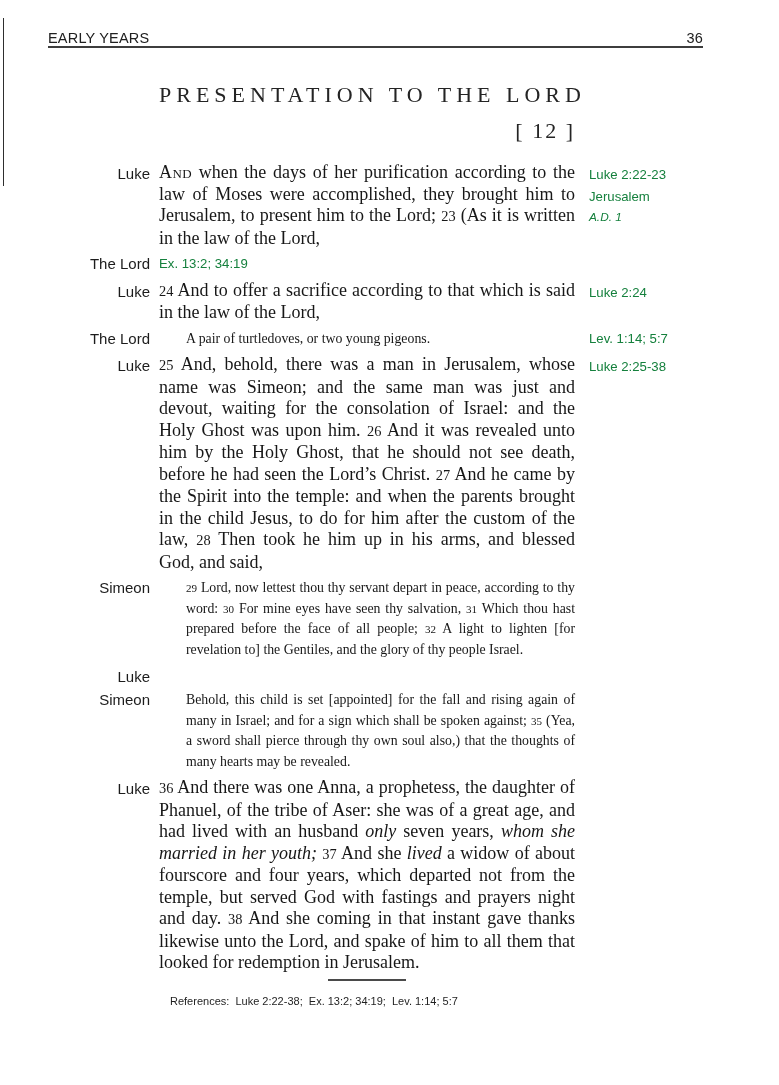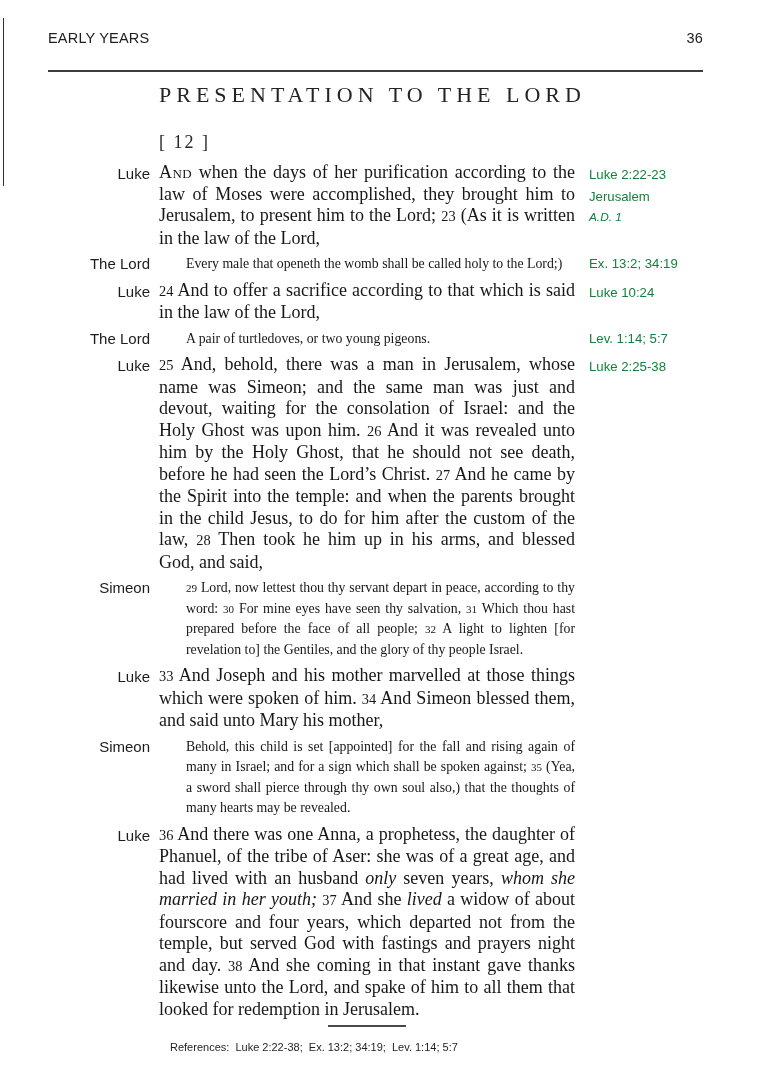--- a/index.html
+++ b/index.html
@@ -12,32 +12,32 @@
     font-family: "Liberation Serif", serif;
   }
 
   
   .scan-line { position: absolute; left: 3px; top: 18px; width: 1px; height: 168px; background: #2e2e2e; }
 
   
   .page-header {
     position: absolute; left: 48px; top: 30px; width: 655px;
     display: flex; justify-content: space-between; align-items: flex-start;
-    border-bottom: 2px solid #3d3d3d; padding-bottom: 24px;
+    border-bottom: 2px solid #3d3d3d; padding-bottom: 0;
     font-family: "Liberation Sans", sans-serif; font-size: 14.5px; color: #202020;
     letter-spacing: 0.2px;
   }
 
   
   .title-block {
     position: absolute; left: 159px; top: 82px; width: 416px;
-    text-align: left; font-family: "Liberation Serif", serif; color: #242424;
+    text-align: right; font-family: "Liberation Serif", serif; color: #242424;
   }
   .title-main { font-size: 22px; letter-spacing: 5px; white-space: nowrap; }
-  .title-num  { font-size: 18px; letter-spacing: 2px; margin-top: 24px; }
+  .title-num  { font-size: 22px; letter-spacing: 2px; margin-top: 10px; }
 
   
   .content { position: absolute; left: 47px; top: 162px; width: 686px; }
   .row { display: grid; grid-template-columns: 112px 430px 144px; margin-bottom: 5px; }
   .label {
     padding-right: 9px; padding-top: 3px; text-align: right;
     font-family: "Liberation Sans", sans-serif; font-size: 15px; color: #1c1c1c;
   }
   .row.quote .label { padding-top: 1px; }
   .pbody {
@@ -86,31 +86,30 @@
     <div class="pbody narrative"><span class="seg-smallcaps">And</span><span> when the days of her purification according to the law of Moses were accomplished, they brought him to Jerusalem, to present him to the Lord; </span><span class="seg-num">23</span><span> (As it is written in the law of the Lord,</span></div>
     <div class="refs narrative">
         <div class="ref">Luke 2:22-23</div>
         <div class="ref">Jerusalem</div>
         <div class="ref italic-small">A.D. 1</div>
       </div>
   </div>
 
   <div class="row quote">
     <div class="label">The Lord</div>
-    <div class="pbody quote"><span>Every male that openeth the womb shall be called holy to the Lord;)</span></div>
     <div class="refs quote">
         <div class="ref">Ex. 13:2; 34:19</div>
       </div>
   </div>
 
   <div class="row narrative">
     <div class="label">Luke</div>
     <div class="pbody narrative"><span class="seg-num">24</span><span> And to offer a sacrifice according to that which is said in the law of the Lord,</span></div>
     <div class="refs narrative">
-        <div class="ref">Luke 10:24</div>
+        <div class="ref">Luke 2:24</div>
       </div>
   </div>
 
   <div class="row quote">
     <div class="label">The Lord</div>
     <div class="pbody quote"><span>A pair of turtledoves, or two young pigeons.</span></div>
     <div class="refs quote">
         <div class="ref">Lev. 1:14; 5:7</div>
       </div>
   </div>
@@ -124,21 +123,20 @@
   </div>
 
   <div class="row quote">
     <div class="label">Simeon</div>
     <div class="pbody quote"><span class="seg-num">29</span><span> Lord, now lettest thou thy servant depart in peace, according to thy word: </span><span class="seg-num">30</span><span> For mine eyes have seen thy salvation, </span><span class="seg-num">31</span><span> Which thou hast prepared before the face of all people; </span><span class="seg-num">32</span><span> A light to lighten [for revelation to] the Gentiles, and the glory of thy people Israel.</span></div>
     <div class="refs quote"></div>
   </div>
 
   <div class="row narrative">
     <div class="label">Luke</div>
-    <div class="pbody narrative"><span class="seg-num">33</span><span> And Joseph and his mother marvelled at those things which were spoken of him. </span><span class="seg-num">34</span><span> And Simeon blessed them, and said unto Mary his mother,</span></div>
     <div class="refs narrative"></div>
   </div>
 
   <div class="row quote">
     <div class="label">Simeon</div>
     <div class="pbody quote"><span>Behold, this child is set [appointed] for the fall and rising again of many in Israel; and for a sign which shall be spoken against; </span><span class="seg-num">35</span><span> (Yea, a sword shall pierce through thy own soul also,) that the thoughts of many hearts may be revealed.</span></div>
     <div class="refs quote"></div>
   </div>
 
   <div class="row narrative">

